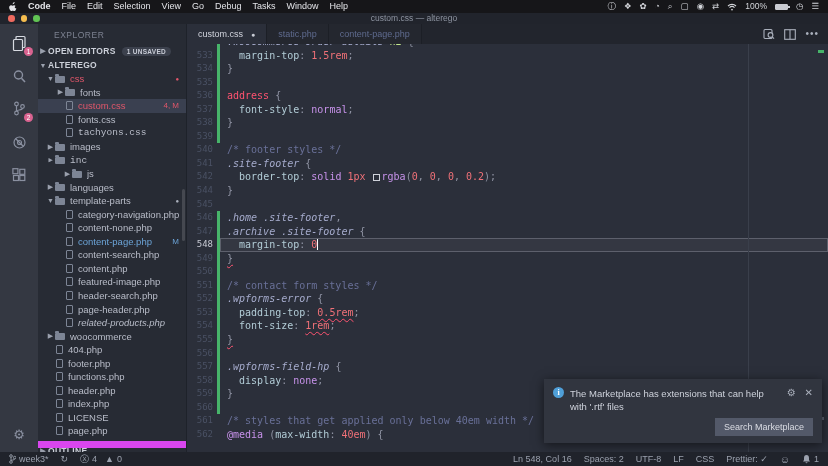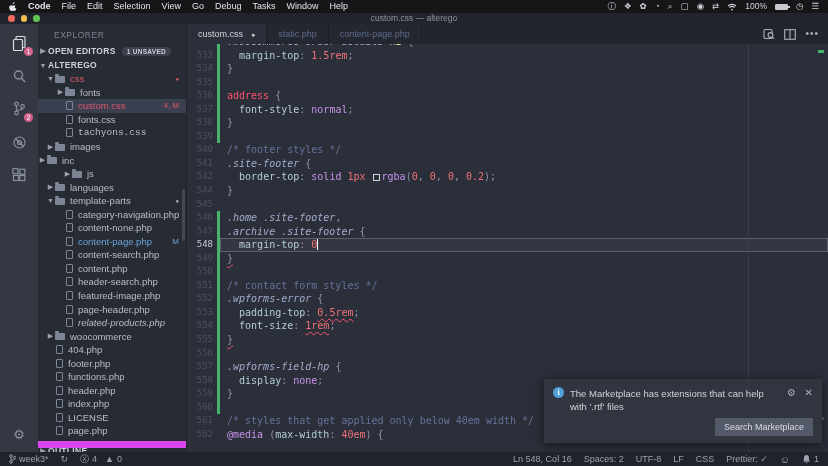--- a/index.html
+++ b/index.html
@@ -239,21 +239,21 @@
           </div>
           <div class="row" style="padding-left: 28px; font-family: Liberation Mono, monospace;">
             <span class="dico"></span>
             <span class="tlabel">tachyons.css</span>
           </div>
           <div class="row" style="padding-left: 8px;">
             <span class="chev">▶</span>
             <span class="fico"></span>
             <span class="tlabel">images</span>
           </div>
-          <div class="row" style="padding-left: 0;">
+          <div class="row" style="padding-left: 8px; font-family: Liberation Mono, monospace;">
             <span class="chev">▶</span>
             <span class="fico"></span>
             <span class="tlabel">inc</span>
           </div>
           <div class="row" style="padding-left: 25px;">
             <span class="chev">▶</span>
             <span class="fico"></span>
             <span class="tlabel">js</span>
           </div>
           <div class="row" style="padding-left: 8px;">
@@ -283,25 +283,25 @@
           <div class="row" style="padding-left: 28px;">
             <span class="dico"></span>
             <span class="tlabel">content-search.php</span>
           </div>
           <div class="row" style="padding-left: 28px;">
             <span class="dico"></span>
             <span class="tlabel">content.php</span>
           </div>
           <div class="row" style="padding-left: 28px;">
             <span class="dico"></span>
+            <span class="tlabel">featured-image.php</span>
+          </div>
+          <div class="row" style="padding-left: 28px;">
+            <span class="dico"></span>
             <span class="tlabel">header-search.php</span>
-          </div>
-          <div class="row" style="padding-left: 28px;">
-            <span class="dico"></span>
-            <span class="tlabel">featured-image.php</span>
           </div>
           <div class="row" style="padding-left: 28px;">
             <span class="dico"></span>
             <span class="tlabel">page-header.php</span>
           </div>
           <div class="row" style="padding-left: 28px; font-style: italic;">
             <span class="dico"></span>
             <span class="tlabel">related-products.php</span>
           </div>
           <div class="row" style="padding-left: 8px;">

